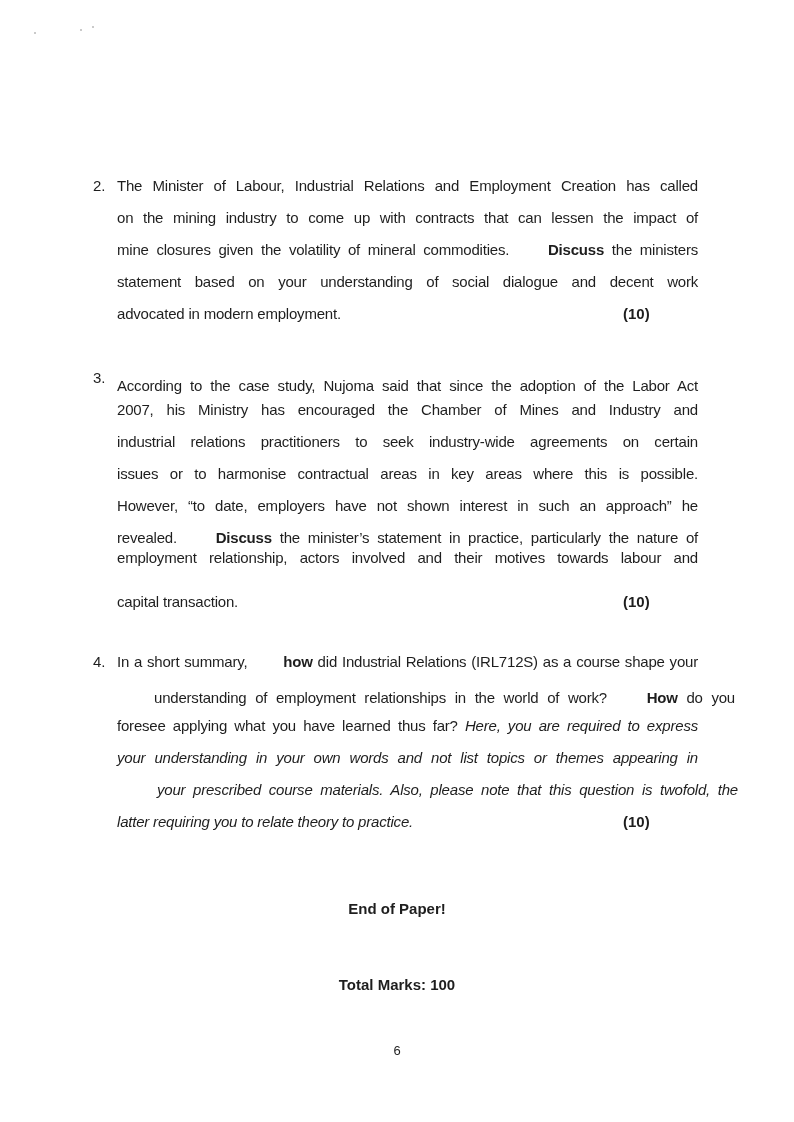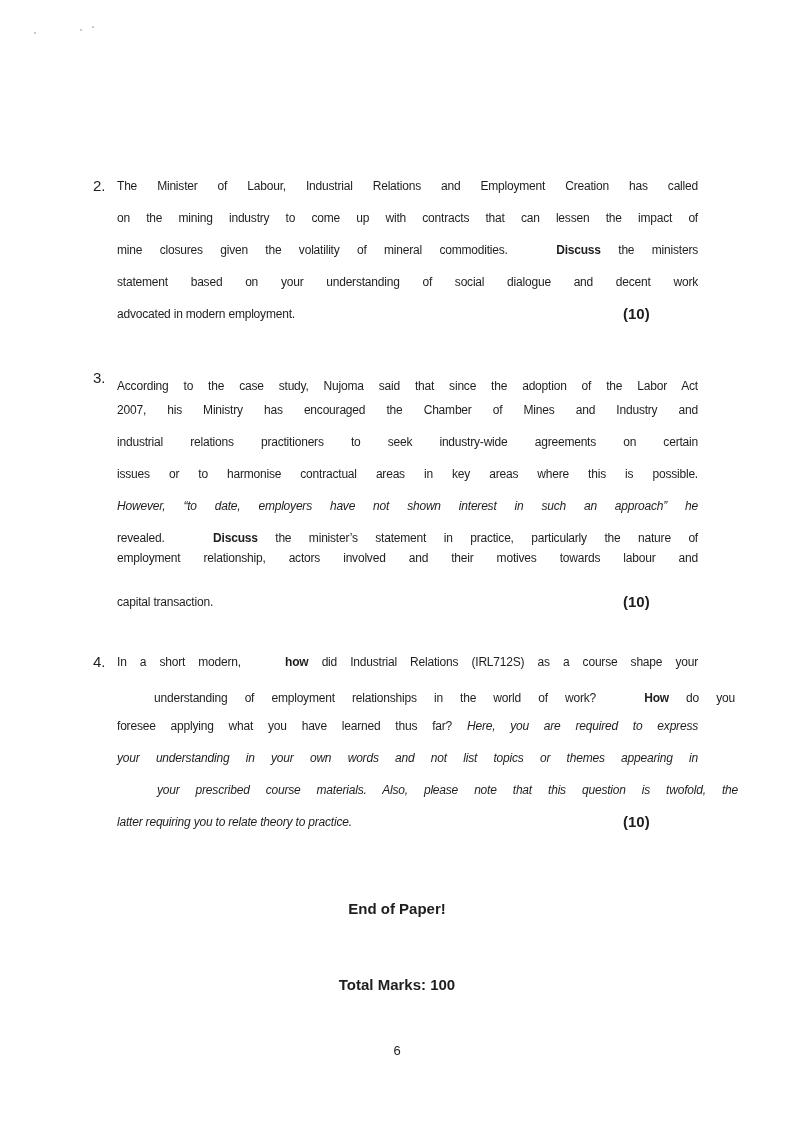--- a/index.html
+++ b/index.html
@@ -38,21 +38,21 @@
       left: 0;
       top: 0;
       font-size: 15px;
       line-height: 32px;
     }
     .line {
       position: absolute;
       left: 24px;
       width: 581px;
       height: 32px;
-      font-size: 12px;
+      font-size: 15px;
       line-height: 32px;
       white-space: nowrap;
       text-align: justify;
       text-align-last: justify;
       letter-spacing: -0.2px;
     }
     .line.last {
       text-align: left;
       text-align-last: left;
     }
@@ -99,30 +99,30 @@
     <div class="line last" style="top:128px;"><span>advocated in modern employment.</span></div>
     <span class="marks" style="top:128px;">(10)</span>
   </div>
 
   <div class="question" style="top:362px;">
     <span class="q-num">3.</span>
     <div class="line" style="top:8px;"><span>According to the case study, Nujoma said that since the adoption of the Labor Act</span></div>
     <div class="line" style="top:32px;"><span>2007, his Ministry has encouraged the Chamber of Mines and Industry and</span></div>
     <div class="line" style="top:64px;"><span>industrial relations practitioners to seek industry-wide agreements on certain</span></div>
     <div class="line" style="top:96px;"><span>issues or to harmonise contractual areas in key areas where this is possible.</span></div>
-    <div class="line" style="top:128px;font-style:italic;"><span>However, “to date, employers have not shown interest in such an approach” he</span></div>
+    <div class="line" style="top:128px;"><span>However, “to date, employers have not shown interest in such an approach” he</span></div>
     <div class="line" style="top:160px;"><span>revealed. </span><b>Discuss</b><span> the minister’s statement in practice, particularly the nature of</span></div>
     <div class="line" style="top:180px;"><span>employment relationship, actors involved and their motives towards labour and</span></div>
     <div class="line last" style="top:224px;"><span>capital transaction.</span></div>
     <span class="marks" style="top:224px;">(10)</span>
   </div>
 
   <div class="question" style="top:646px;">
     <span class="q-num">4.</span>
-    <div class="line" style="top:0px;"><span>In a short modern, </span><b>how</b><span> did Industrial Relations (IRL712S) as a course shape your</span></div>
+    <div class="line" style="top:0px;"><span>In a short summary, </span><b>how</b><span> did Industrial Relations (IRL712S) as a course shape your</span></div>
     <div class="line" style="top:36px;margin-left:37px;"><span>understanding of employment relationships in the world of work? </span><b>How</b><span> do you</span></div>
     <div class="line" style="top:64px;"><span>foresee applying what you have learned thus far? </span><i>Here, you are required to express</i></div>
     <div class="line" style="top:96px;"><i>your understanding in your own words and not list topics or themes appearing in</i></div>
     <div class="line" style="top:128px;margin-left:40px;"><i>your prescribed course materials. Also, please note that this question is twofold, the</i></div>
     <div class="line last" style="top:160px;"><i>latter requiring you to relate theory to practice.</i></div>
     <span class="marks" style="top:160px;">(10)</span>
   </div>
 
   <div class="center-block" style="top:900px;">End of Paper!</div>
   <div class="center-block" style="top:976px;">Total Marks: 100</div>

